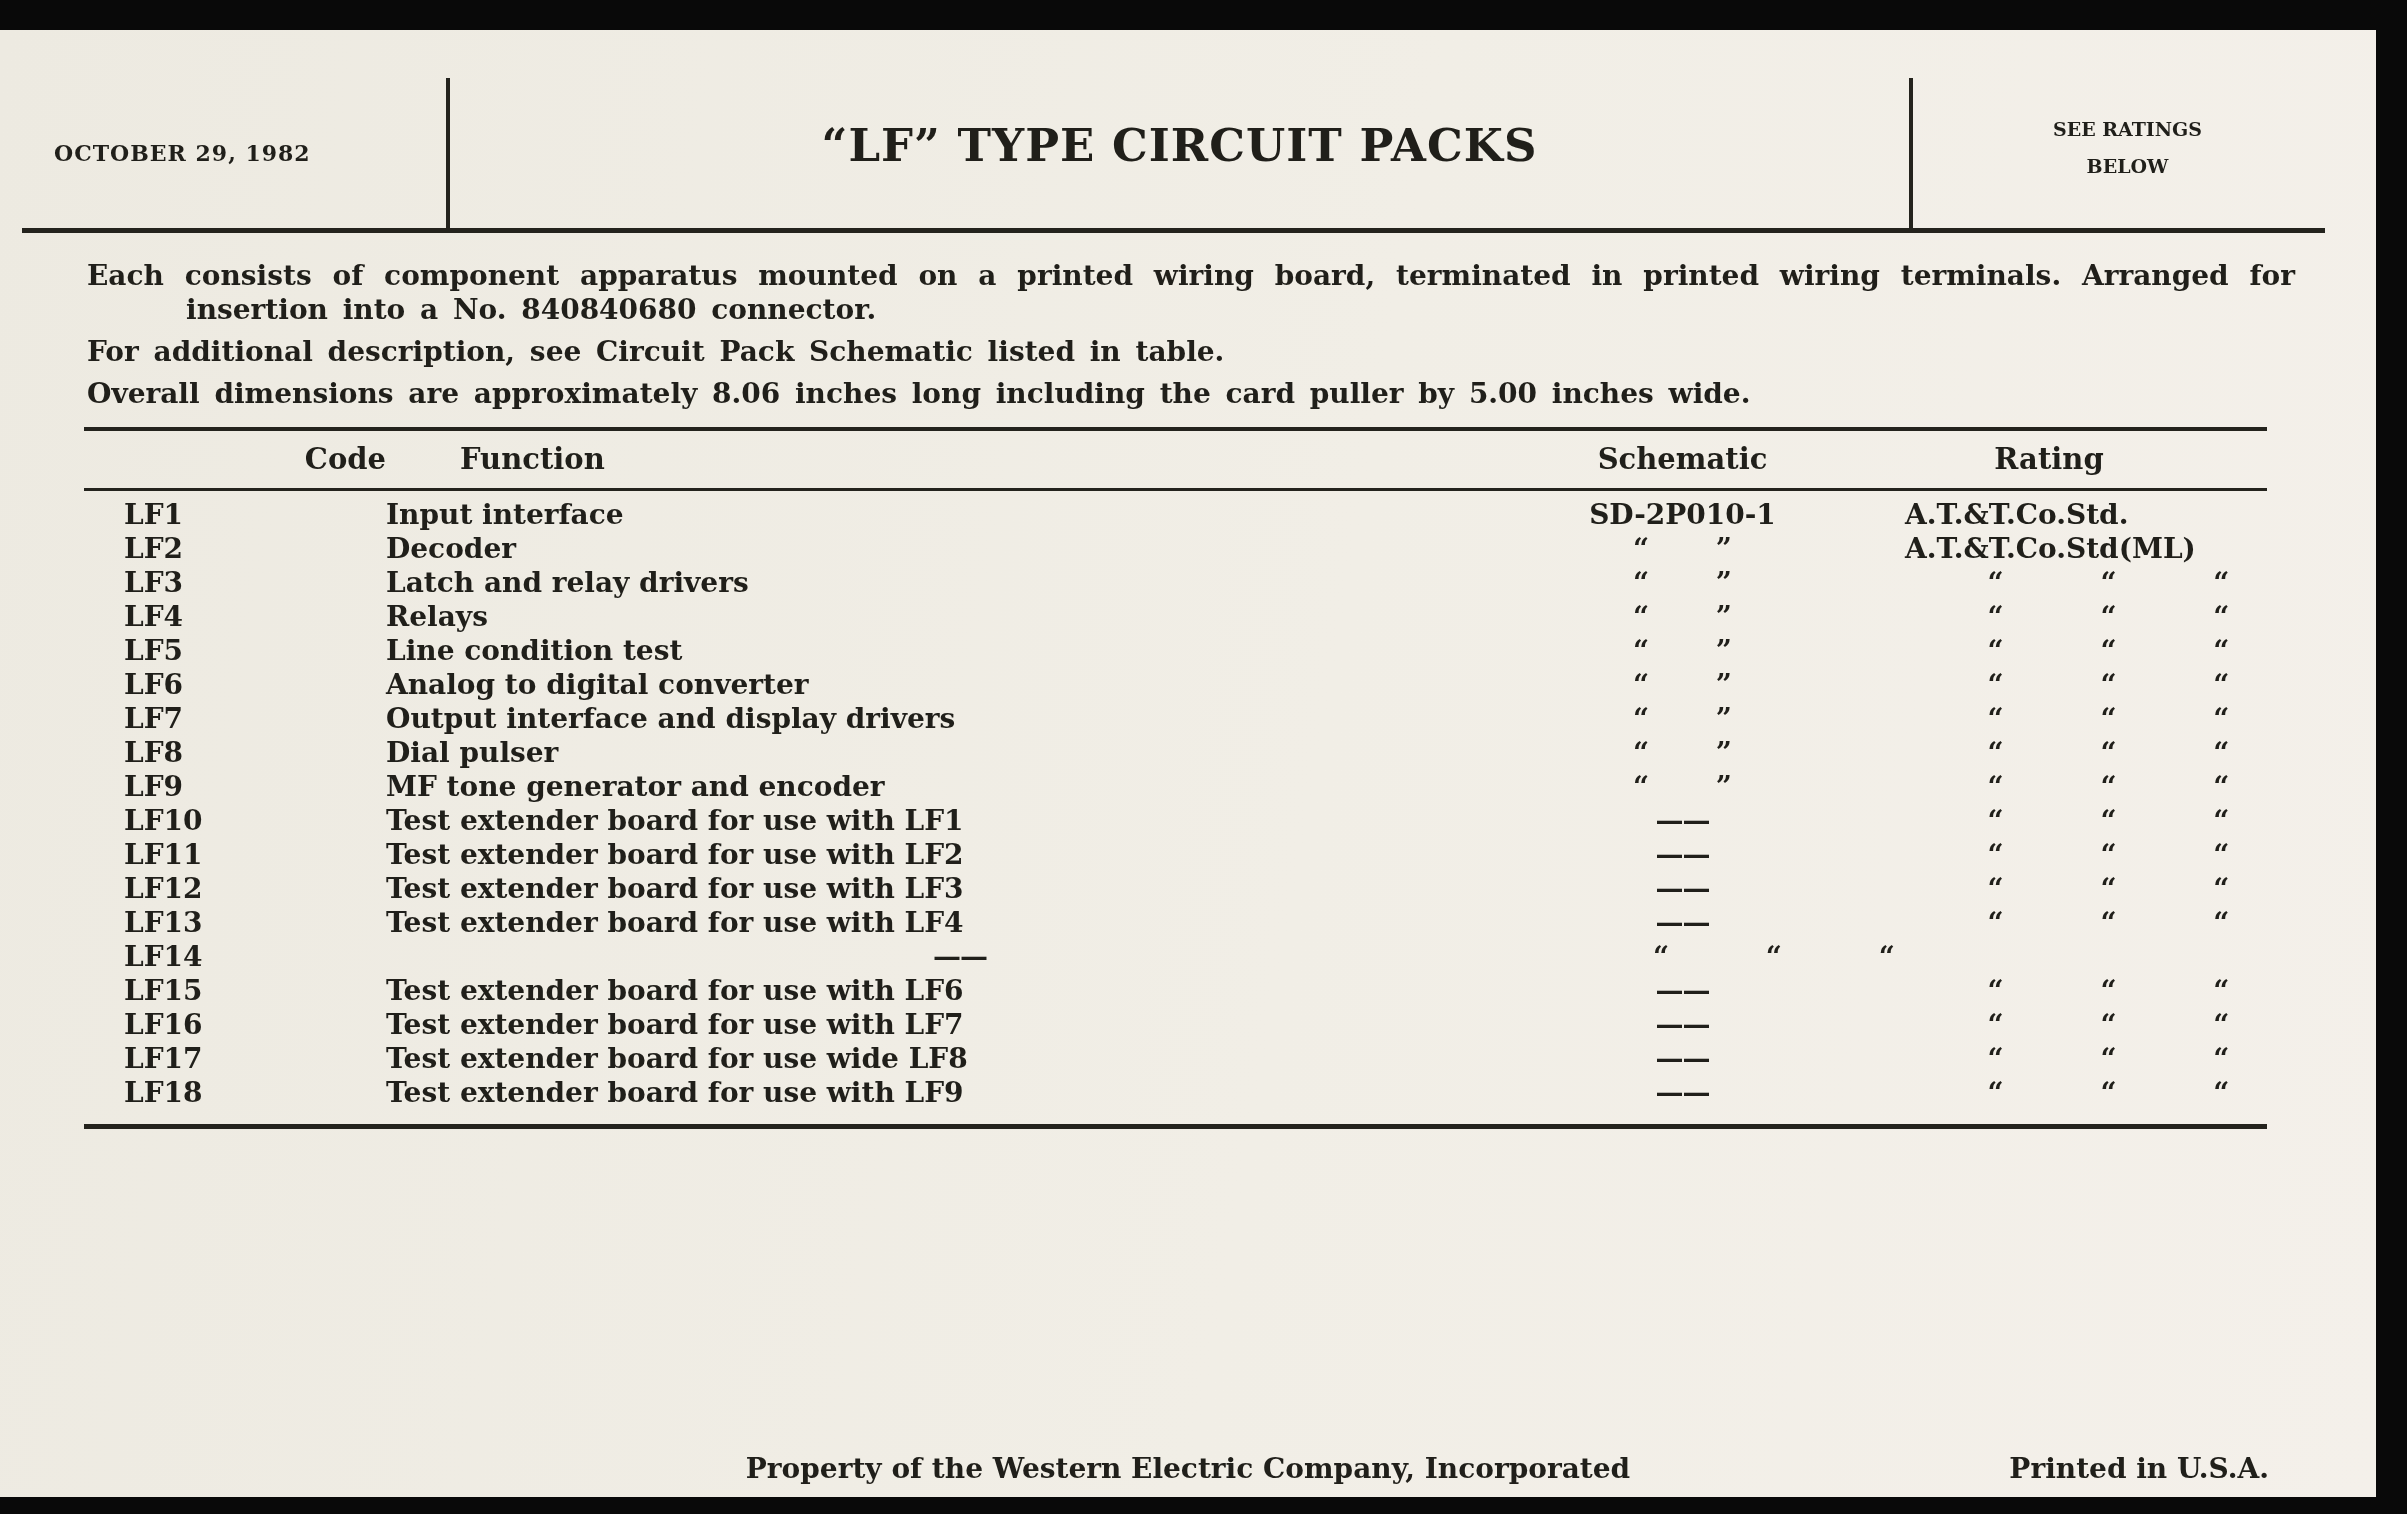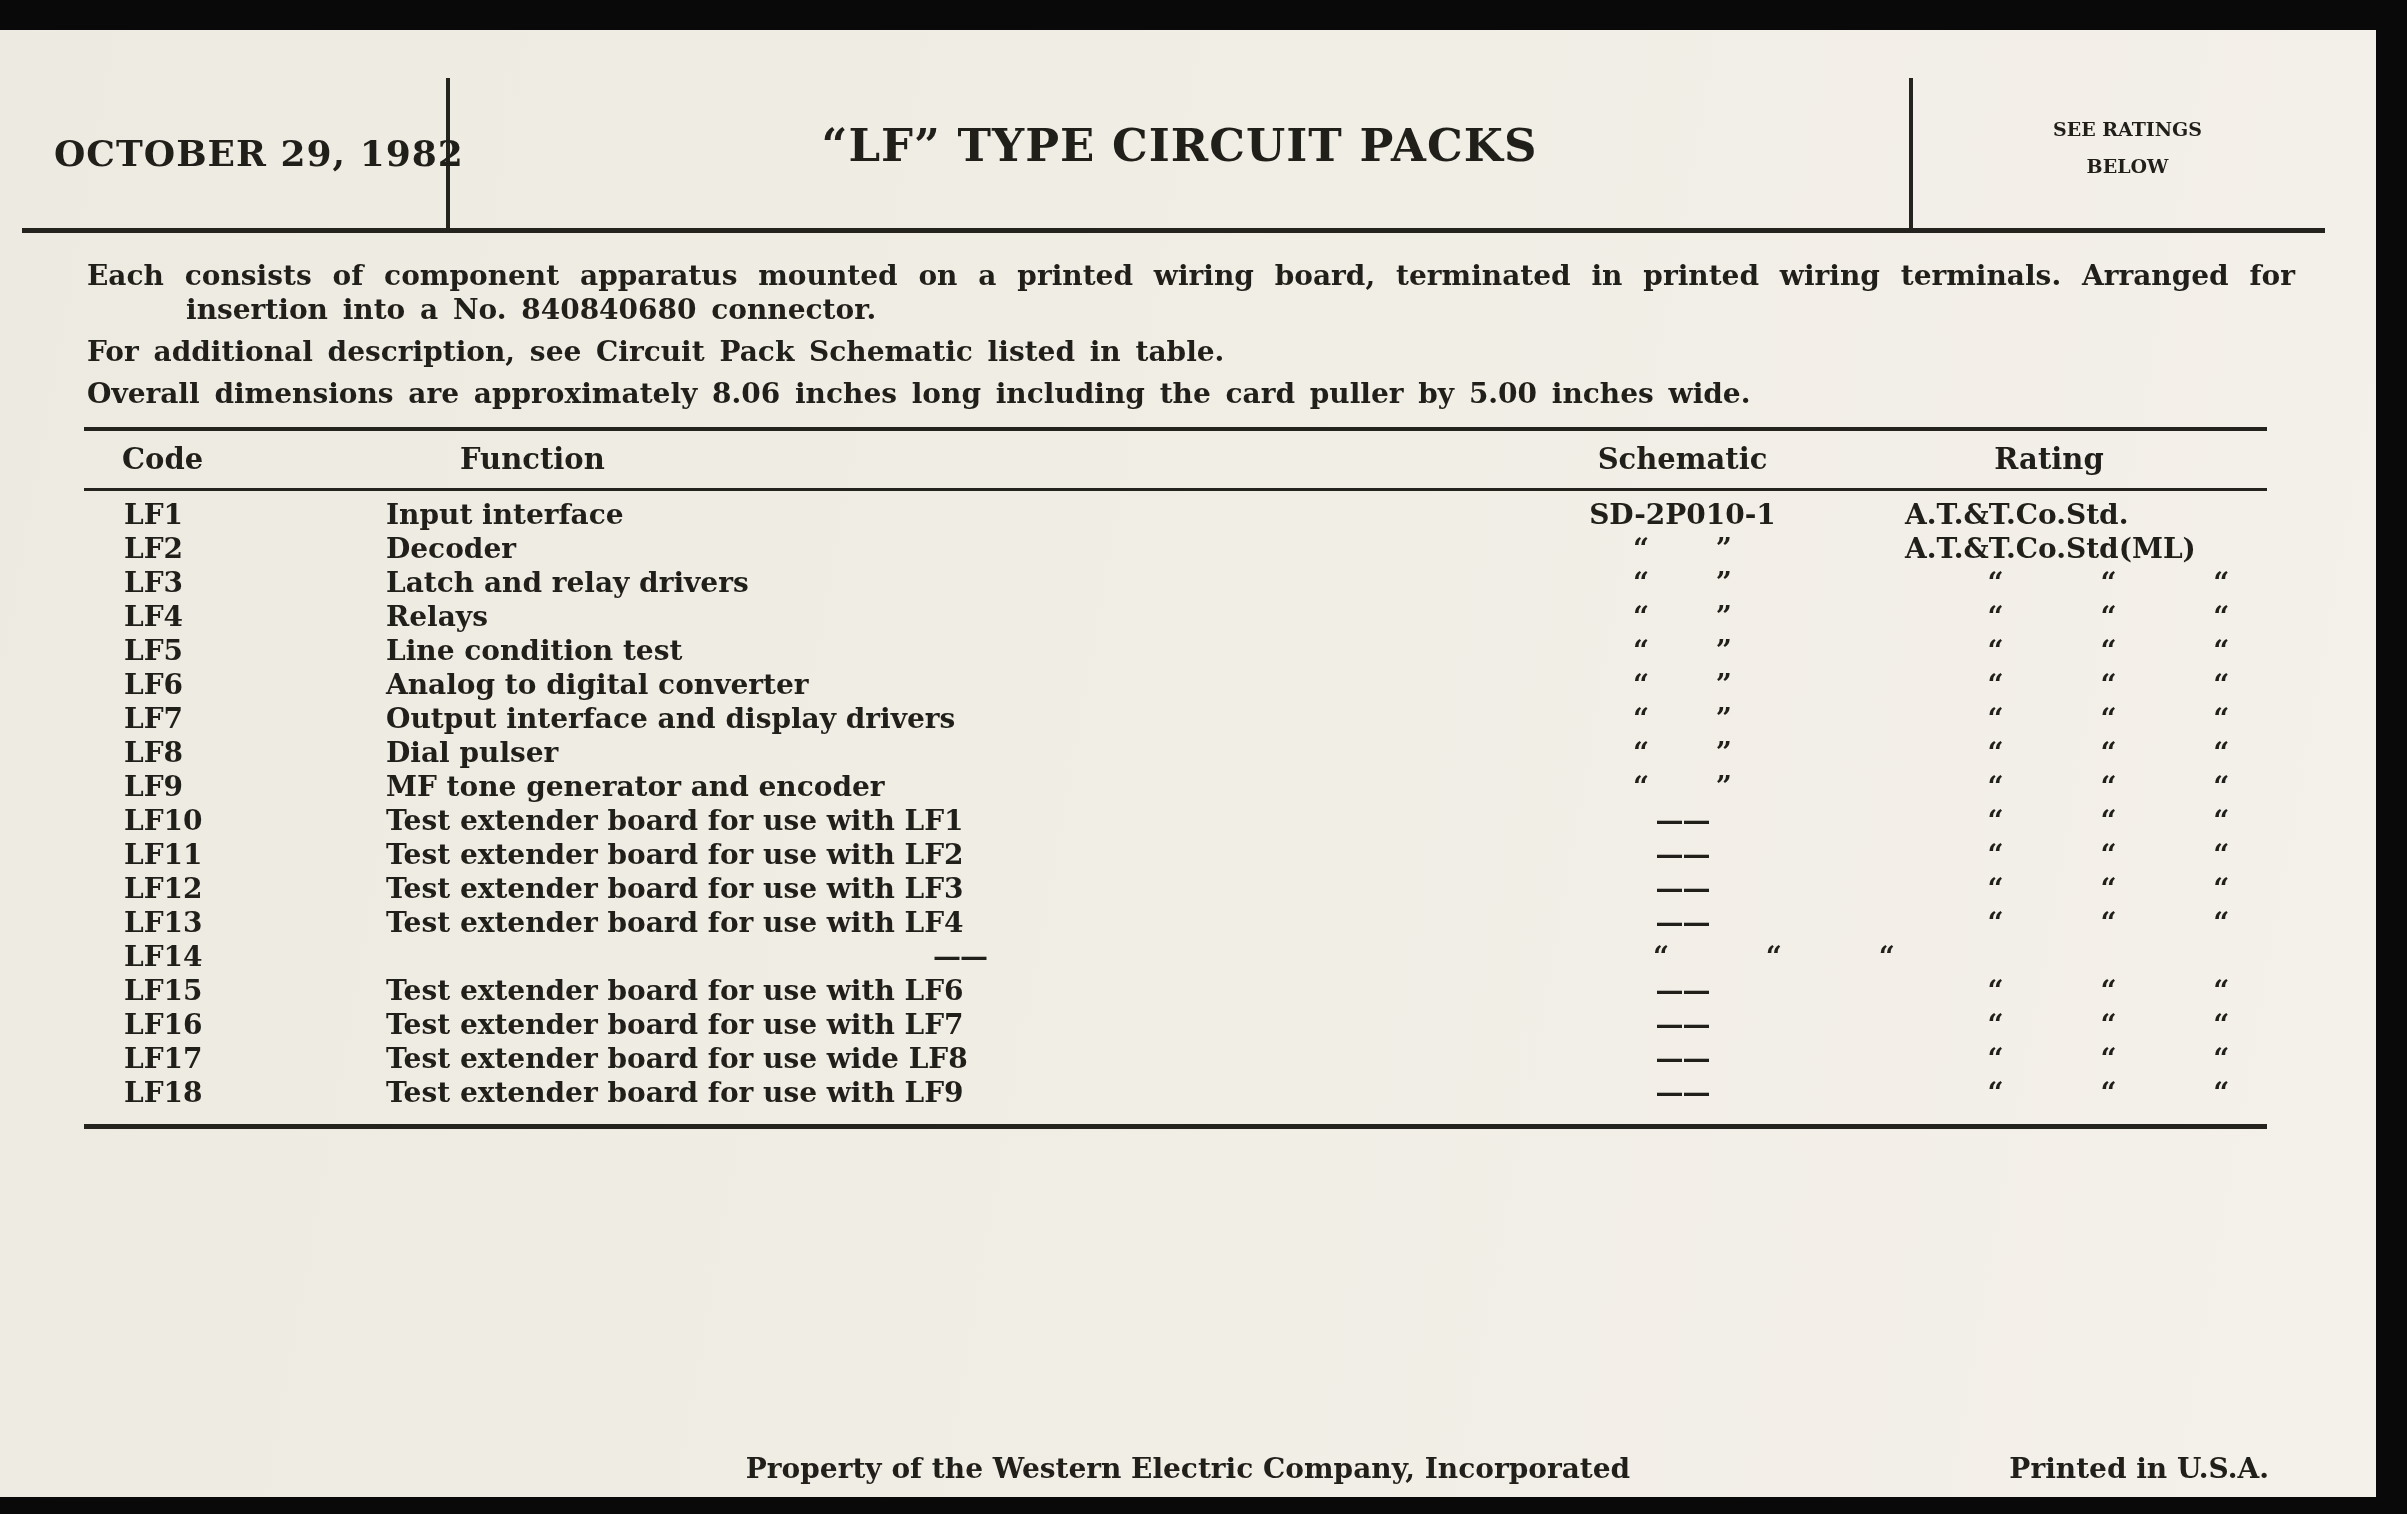--- a/index.html
+++ b/index.html
@@ -26,21 +26,21 @@
   }
   .h-center {
     flex: 1; display: flex; align-items: center; justify-content: center;
     padding-bottom: 16px;
   }
   .h-right {
     width: 467px; border-left: 4px solid #24231d;
     display: flex; flex-direction: column; align-items: center; justify-content: center;
     padding: 0 50px 10px 0; text-align: center;
   }
-  .date { font-size: 36px; letter-spacing: 1px; white-space: nowrap; }
+  .date { font-size: 22px; letter-spacing: 1px; white-space: nowrap; }
   .title { font-size: 45px; letter-spacing: 1px; margin: 0; font-weight: 700; white-space: nowrap; }
   .ratings-note-line { font-size: 19px; line-height: 37px; margin-left: 16px; }
   .header-rule { margin: 0 51px 0 22px; border-top: 5px solid #24231d; height: 0; }
 
   
   .description { margin: 26px 81px 0 87px; }
   .para {
     font-size: 28px; line-height: 34px;
     margin: 0 0 8px 0;
     padding-left: 99px; text-indent: -99px;
@@ -53,21 +53,21 @@
     margin: 16px 0 0 84px; width: 2183px;
     border-top: 4px solid #24231d;
     border-bottom: 5px solid #24231d;
   }
   .thead {
     display: grid; grid-template-columns: 302px 1148px 297px 1fr;
     padding: 11px 0 12px 0;
     border-bottom: 3px solid #24231d;
     font-size: 29px;
   }
-  .th-code   { padding-left: 38px; }
+  .th-code   { padding-left: 38px; text-align: right; }
   .th-func   { padding-left: 74px; }
   .th-schem  { text-align: center; }
   .th-rating { text-align: center; }
   .tbody { padding: 7px 0 14px 0; }
   .tr {
     display: grid; grid-template-columns: 302px 1148px 297px 1fr;
     font-size: 28px; line-height: 34px;
   }
   .td-code  { padding-left: 40px; }
   .td-schem { text-align: center; }

